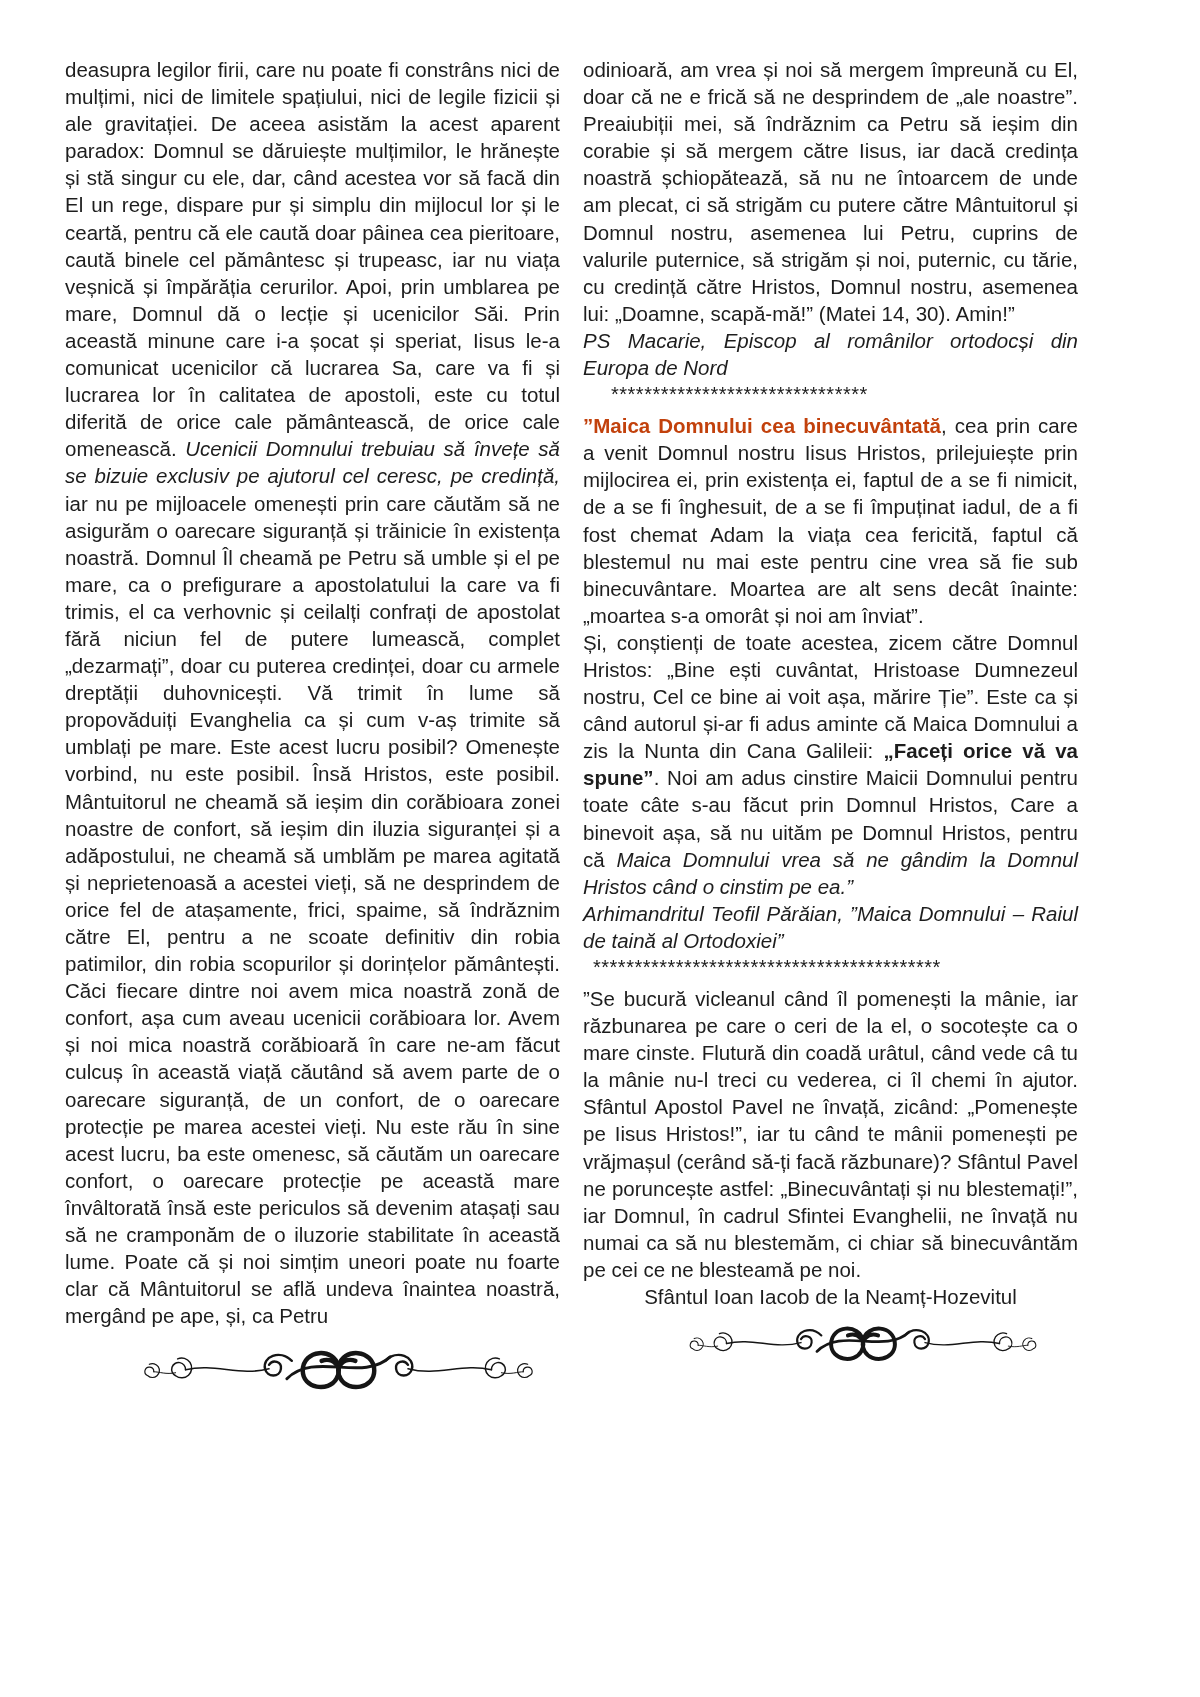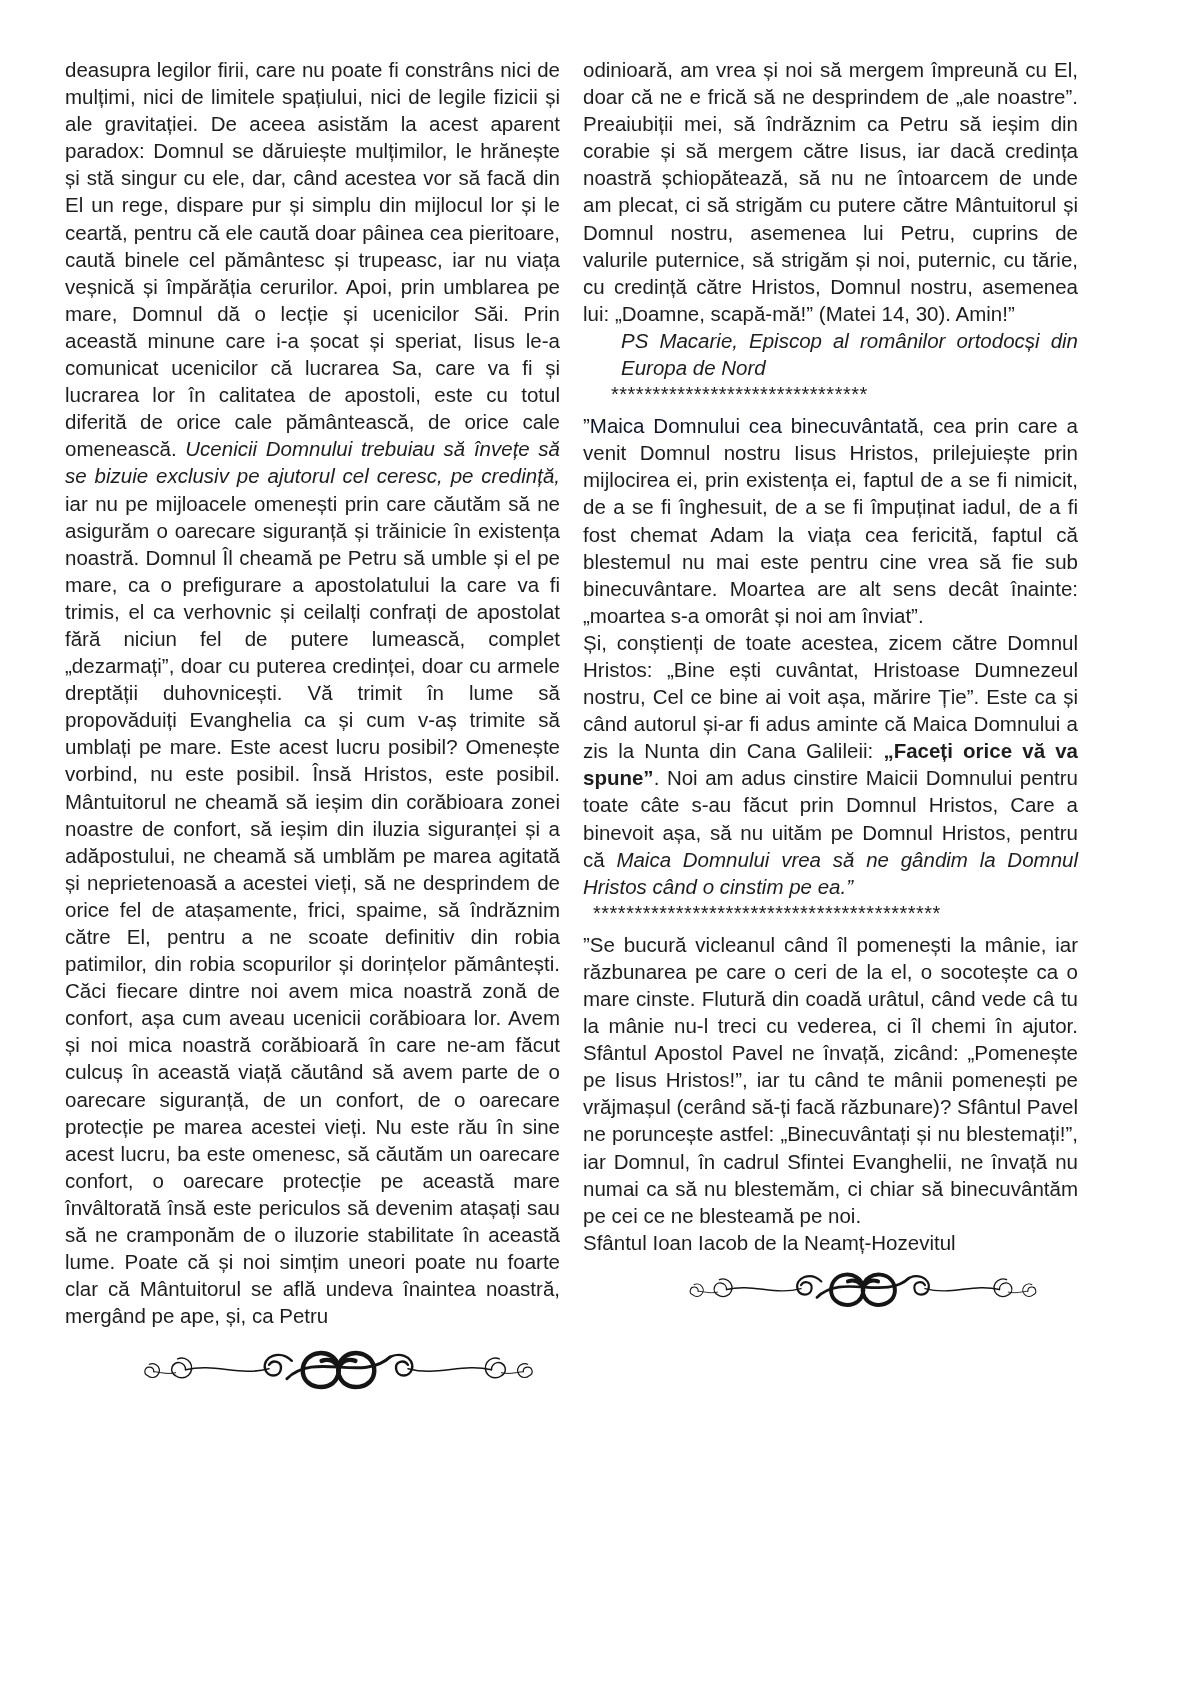--- a/index.html
+++ b/index.html
@@ -15,26 +15,26 @@
     position:absolute;left:65px;top:56px;width:1013px;
     display:flex;gap:23px;
   }
   .col{flex:0 0 495px;width:495px;}
   p{
     margin:0;
     font-size:20.5px;
     line-height:27.1px;
     text-align:justify;
   }
-  p.single{text-align:left;}
-  .italic{font-style:italic;margin-left:38px;}
+  p.single{text-align:center;}
+  .italic{font-style:italic;}
   .seg-normal{font-style:normal;font-weight:400;}
   .seg-italic{font-style:italic;}
   .seg-bold{font-weight:700;}
-  .seg-redbold{font-weight:400;color:#0f172a;}
+  .seg-redbold{font-weight:700;color:#c2410c;}
   .stars{
     font-size:20px;line-height:25px;letter-spacing:0.5px;
     margin:1px 0 5px 0;
     white-space:nowrap;
     color:#1d1d1d;
   }
   .stars.s1{padding-left:28px;}
   .stars.s2{padding-left:10px;}
   .flourish{line-height:0;}
   .flourish.fl-left{margin:10px 0 0 55px;width:437px;}
@@ -68,20 +68,21 @@
       </svg>
     </div>
   </div>
 
   <div class="col">
     <p>odinioară, am vrea și noi să mergem împreună cu El, doar că ne e frică să ne desprindem de „ale noastre”. Preaiubiții mei, să îndrăznim ca Petru să ieșim din corabie și să mergem către Iisus, iar dacă credința noastră șchiopătează, să nu ne întoarcem de unde am plecat, ci să strigăm cu putere către Mântuitorul și Domnul nostru, asemenea lui Petru, cuprins de valurile puternice, să strigăm și noi, puternic, cu tărie, cu credință către Hristos, Domnul nostru, asemenea lui: „Doamne, scapă-mă!” (Matei 14, 30). Amin!”</p>
     <p class="italic">PS Macarie, Episcop al românilor ortodocși din Europa de Nord</p>
     <div class="stars s1">*******************************</div>
     <p><span class="seg-redbold">”Maica Domnului cea binecuvântată</span><span class="seg-normal">, cea prin care a venit Domnul nostru Iisus Hristos, prilejuiește prin mijlocirea ei, prin existența ei, faptul de a se fi nimicit, de a se fi înghesuit, de a se fi împuținat iadul, de a fi fost chemat Adam la viața cea fericită, faptul că blestemul nu mai este pentru cine vrea să fie sub binecuvântare. Moartea are alt sens decât înainte: „moartea s-a omorât și noi am înviat”.</span></p>
     <p><span class="seg-normal">Și, conștienți de toate acestea, zicem către Domnul Hristos: „Bine ești cuvântat, Hristoase Dumnezeul nostru, Cel ce bine ai voit așa, mărire Ție”. Este ca și când autorul și-ar fi adus aminte că Maica Domnului a zis la Nunta din Cana Galileii: </span><span class="seg-bold">„Faceți orice vă va spune”</span><span class="seg-normal">. Noi am adus cinstire Maicii Domnului pentru toate câte s-au făcut prin Domnul Hristos, Care a binevoit așa, să nu uităm pe Domnul Hristos, pentru că </span><span class="seg-italic">Maica Domnului vrea să ne gândim la Domnul Hristos când o cinstim pe ea.”</span></p>
+    <p class="italic">Arhimandritul Teofil Părăian, ”Maica Domnului – Raiul de taină al Ortodoxiei”</p>
     <div class="stars s2">******************************************</div>
     <p>”Se bucură vicleanul când îl pomenești la mânie, iar răzbunarea pe care o ceri de la el, o socotește ca o mare cinste. Flutură din coadă urâtul, când vede câ tu la mânie nu-l treci cu vederea, ci îl chemi în ajutor. Sfântul Apostol Pavel ne învață, zicând: „Pomenește pe Iisus Hristos!”, iar tu când te mânii pomenești pe vrăjmașul (cerând să-ți facă răzbunare)? Sfântul Pavel ne poruncește astfel: „Binecuvântați și nu blestemați!”, iar Domnul, în cadrul Sfintei Evanghelii, ne învață nu numai ca să nu blestemăm, ci chiar să binecuvântăm pe cei ce ne blesteamă pe noi.</p>
     <p class="single">Sfântul Ioan Iacob de la Neamț-Hozevitul</p>
     <div class="flourish fl-right">
       <svg viewBox="0 0 440 56" xmlns="http://www.w3.org/2000/svg" aria-hidden="true">
         <g fill="none" stroke="#151515" stroke-linecap="round">
           <path d="M220,28 c-4,-20 -36,-18 -36,4 c0,18 26,22 34,8 c7,-12 -4,-22 -15,-18" stroke-width="4.5"></path>
           <path d="M220,28 c4,-20 36,-18 36,4 c0,18 -26,22 -34,8 c-7,-12 4,-22 15,-18" stroke-width="4.5"></path>
           <path d="M168,40 C 196,12 244,44 272,18" stroke-width="3"></path>
           <path d="M173,22 c-12,-12 -30,-4 -27,8 c2,9 15,9 16,0 c1,-7 -8,-10 -12,-4" stroke-width="2.4"></path>

